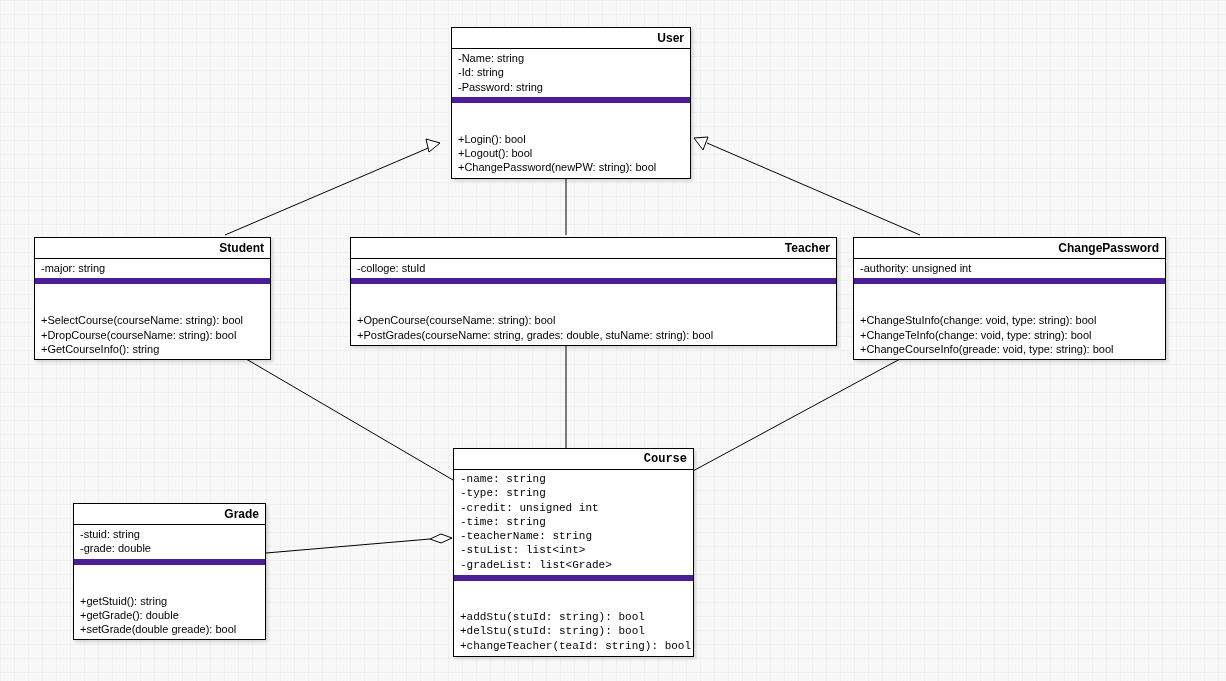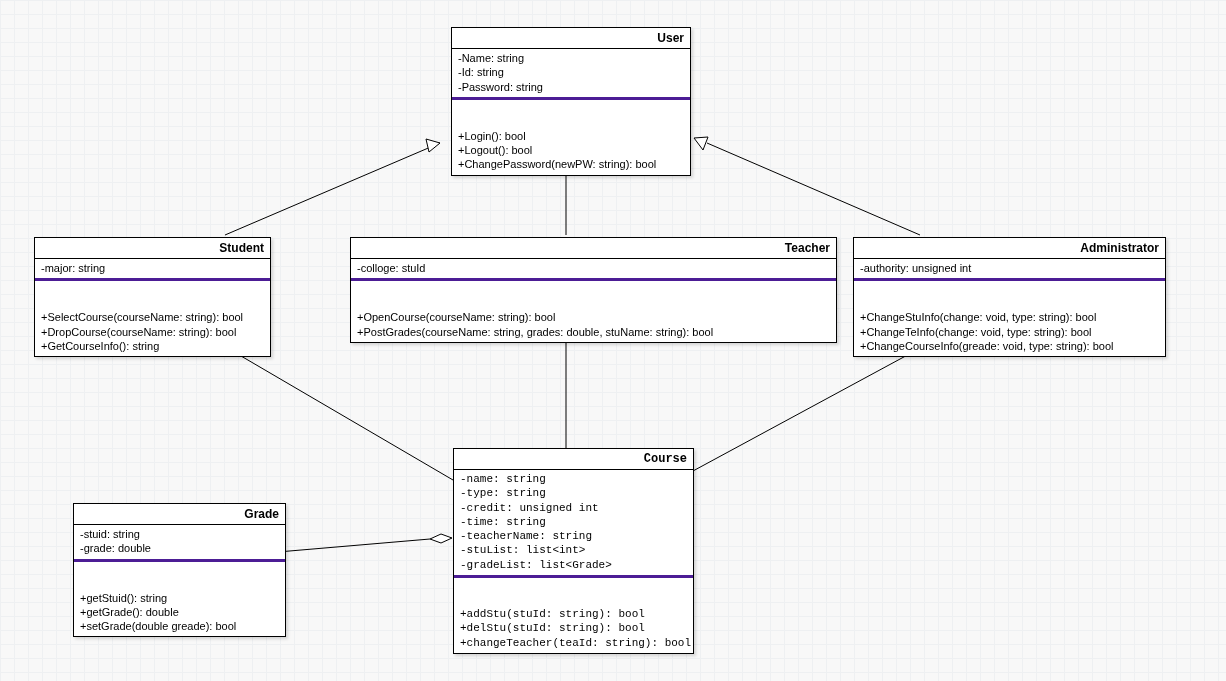--- a/index.html
+++ b/index.html
@@ -24,21 +24,21 @@
     box-shadow: 2px 2px 3px rgba(0,0,0,0.15);
   }
   .uml-title {
     border-bottom: 1px solid #000;
     text-align: right;
     font-weight: bold;
     padding: 3px 6px;
     font-size: 12px;
   }
   .uml-section {
-    border-bottom: 3px solid #4c1d95;
+    border-bottom: 6px solid #4c1d95;
     padding: 2px 6px 3px 6px;
   }
   .uml-section:last-child { border-bottom: none; margin-top: 27px; }
   .uml-line { white-space: nowrap; line-height: 1.3; }
 
   svg.connectors {
     position: absolute;
     left: 0; top: 0;
     width: 1226px;
     height: 681px;
@@ -100,21 +100,21 @@
   <div class="uml-section">
     <div class="uml-line">-colloge: stuId</div>
   </div>
   <div class="uml-section">
     <div class="uml-line">+OpenCourse(courseName: string): bool</div>
     <div class="uml-line">+PostGrades(courseName: string, grades: double, stuName: string): bool</div>
   </div>
 </div>
 
 <div class="uml-class" style="left:853px; top:237px; width:313px;">
-  <div class="uml-title">Administrator</div>
+  <div class="uml-title">ChangePassword</div>
   <div class="uml-section">
     <div class="uml-line">-authority: unsigned int</div>
   </div>
   <div class="uml-section">
     <div class="uml-line">+ChangeStuInfo(change: void, type: string): bool</div>
     <div class="uml-line">+ChangeTeInfo(change: void, type: string): bool</div>
     <div class="uml-line">+ChangeCourseInfo(greade: void, type: string): bool</div>
   </div>
 </div>
 
@@ -129,21 +129,21 @@
     <div class="uml-line">-stuList: list&lt;int&gt;</div>
     <div class="uml-line">-gradeList: list&lt;Grade&gt;</div>
   </div>
   <div class="uml-section">
     <div class="uml-line">+addStu(stuId: string): bool</div>
     <div class="uml-line">+delStu(stuId: string): bool</div>
     <div class="uml-line">+changeTeacher(teaId: string): bool</div>
   </div>
 </div>
 
-<div class="uml-class" style="left:73px; top:503px; width:213px;">
+<div class="uml-class" style="left:73px; top:503px; width:193px;">
   <div class="uml-title">Grade</div>
   <div class="uml-section">
     <div class="uml-line">-stuid: string</div>
     <div class="uml-line">-grade: double</div>
   </div>
   <div class="uml-section">
     <div class="uml-line">+getStuid(): string</div>
     <div class="uml-line">+getGrade(): double</div>
     <div class="uml-line">+setGrade(double greade): bool</div>
   </div>

